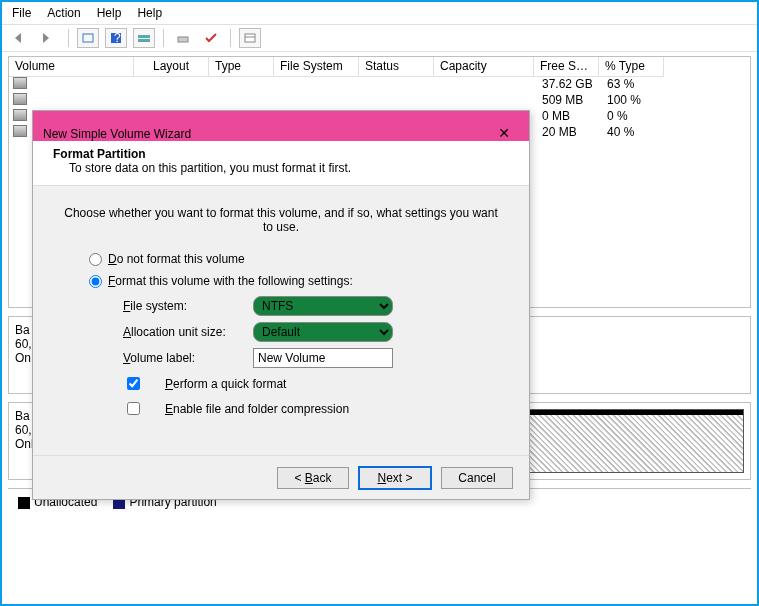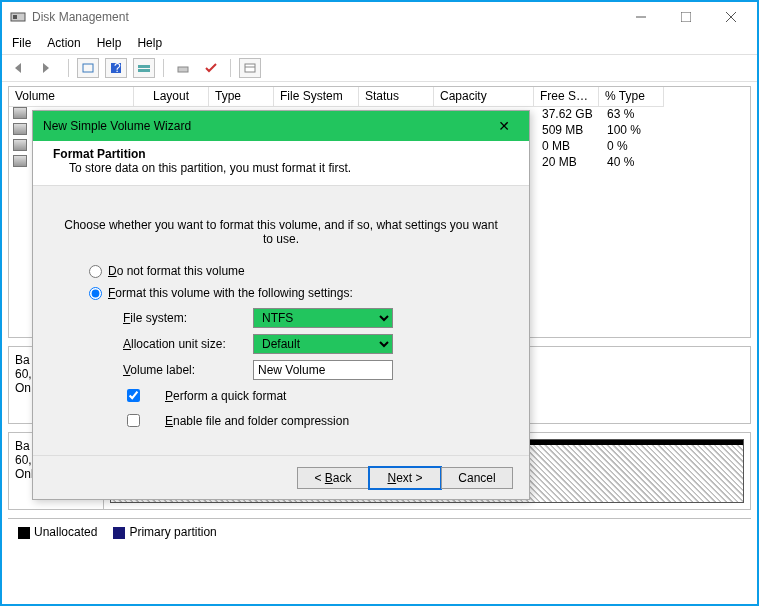--- a/index.html
+++ b/index.html
@@ -28,69 +28,44 @@
 .disk-info { width: 95px; border-right: 1px solid #bfbfbf; padding: 6px; font-size: 11px; }
 .disk-parts { flex: 1; display: flex; padding: 6px; gap: 6px; }
 .part { border: 1px solid #555; flex: 1; padding: 4px 8px; font-size: 11px; position: relative; }
 .part .bar { height: 5px; margin: -4px -8px 4px -8px; }
 .bar.navy { background: #171776; }
 .bar.black { background: #000; }
 .hatched { background: repeating-linear-gradient(45deg, #fff, #fff 2px, #bbb 3px, #bbb 4px); }
 .legend { border-top: 1px solid #bfbfbf; padding: 6px 10px; display: flex; gap: 16px; align-items: center; margin: 0 6px; }
 .legend .sw { width: 12px; height: 12px; display: inline-block; margin-right: 4px; vertical-align: middle; }
 .dialog { position: absolute; left: 30px; top: 108px; width: 498px; height: 390px; background: #f0f0f0; border: 1px solid #aaa; box-shadow: 2px 2px 8px rgba(0,0,0,0.2); z-index: 10; }
-.dlg-title { height: 30px; display: flex; align-items: center; padding: 0 10px; background: #22c55e; }
+.dlg-title { height: 30px; display: flex; align-items: flex-end; padding: 0 10px; background: #ec4899; }
 .dlg-title .t { flex: 1; }
 .dlg-close { width: 30px; text-align: center; font-size: 14px; cursor: default; }
 .dlg-hdr { padding: 6px 20px 10px 20px; background: #fff; border-bottom: 1px solid #ddd; }
 .dlg-hdr .h1 { font-weight: bold; }
 .dlg-hdr .h2 { padding-left: 16px; }
-.dlg-body { padding: 32px 30px; }
+.dlg-body { padding: 20px 30px; }
 .dlg-body .prompt { text-align: center; margin-bottom: 18px; }
 .radio { display: flex; align-items: center; gap: 6px; margin-left: 26px; margin-bottom: 8px; }
 .radio input { margin: 0; }
 .form-row { display: flex; align-items: center; margin-left: 60px; margin-bottom: 6px; }
 .form-row .lbl { width: 130px; }
 .form-row select, .form-row input[type=text] { width: 140px; height: 20px; border: 1px solid #888; background: #fff; padding: 0 4px; font-family: inherit; font-size: 12px; }
-.form-row select { background: #22c55e; }
+.form-row select { background: #15803d; border-radius: 8px; }
 .chk { display: flex; align-items: center; gap: 22px; margin-left: 60px; margin-bottom: 6px; }
-.dlg-footer { position: absolute; bottom: 0; left: 0; right: 0; height: 44px; border-top: 1px solid #ddd; display: flex; justify-content: flex-end; align-items: center; padding: 0 16px; background: #f0f0f0; }
+.dlg-footer { position: absolute; bottom: 0; left: 0; right: 0; height: 44px; border-top: 1px solid #ddd; display: flex; justify-content: flex-end; align-items: center; gap: 10px; padding: 0 16px; background: #f0f0f0; }
 .btn { width: 72px; height: 22px; border: 1px solid #999; background: #e9e9e9; text-align: center; line-height: 20px; cursor: default; }
 .btn.def { border: 1px solid #0b6cd8; outline: 1px solid #0b6cd8; }
 .u { text-decoration: underline; }
 </style>
 </head>
 <body>
 
 <div class="window">
-  <div class="titlebar">
-    <svg class="icon" viewBox="0 0 16 16">
-        <rect x="1" y="4" width="14" height="8" fill="#ccc" stroke="#555"></rect>
-        <rect x="3" y="6" width="4" height="4" fill="#555"></rect>
-      </svg>
-    <span class="title">Disk Management</span>
-    <div class="winbtns">
-      <div class="winbtn">
-          <svg width="10" height="10">
-            <line x1="0" y1="5" x2="10" y2="5" stroke="#555"></line>
-          </svg>
-        </div>
-      <div class="winbtn">
-          <svg width="10" height="10">
-            <rect x="0" y="0" width="10" height="10" fill="none" stroke="#555"></rect>
-          </svg>
-        </div>
-      <div class="winbtn">
-          <svg width="10" height="10">
-            <line x1="0" y1="0" x2="10" y2="10" stroke="#555"></line>
-            <line x1="10" y1="0" x2="0" y2="10" stroke="#555"></line>
-          </svg>
-        </div>
-    </div>
-  </div>
 
   <div class="menubar">
     <span>File</span>
     <span>Action</span>
     <span>Help</span>
     <span>Help</span>
   </div>
 
   <div class="toolbar">
     <div class="tbtn">

